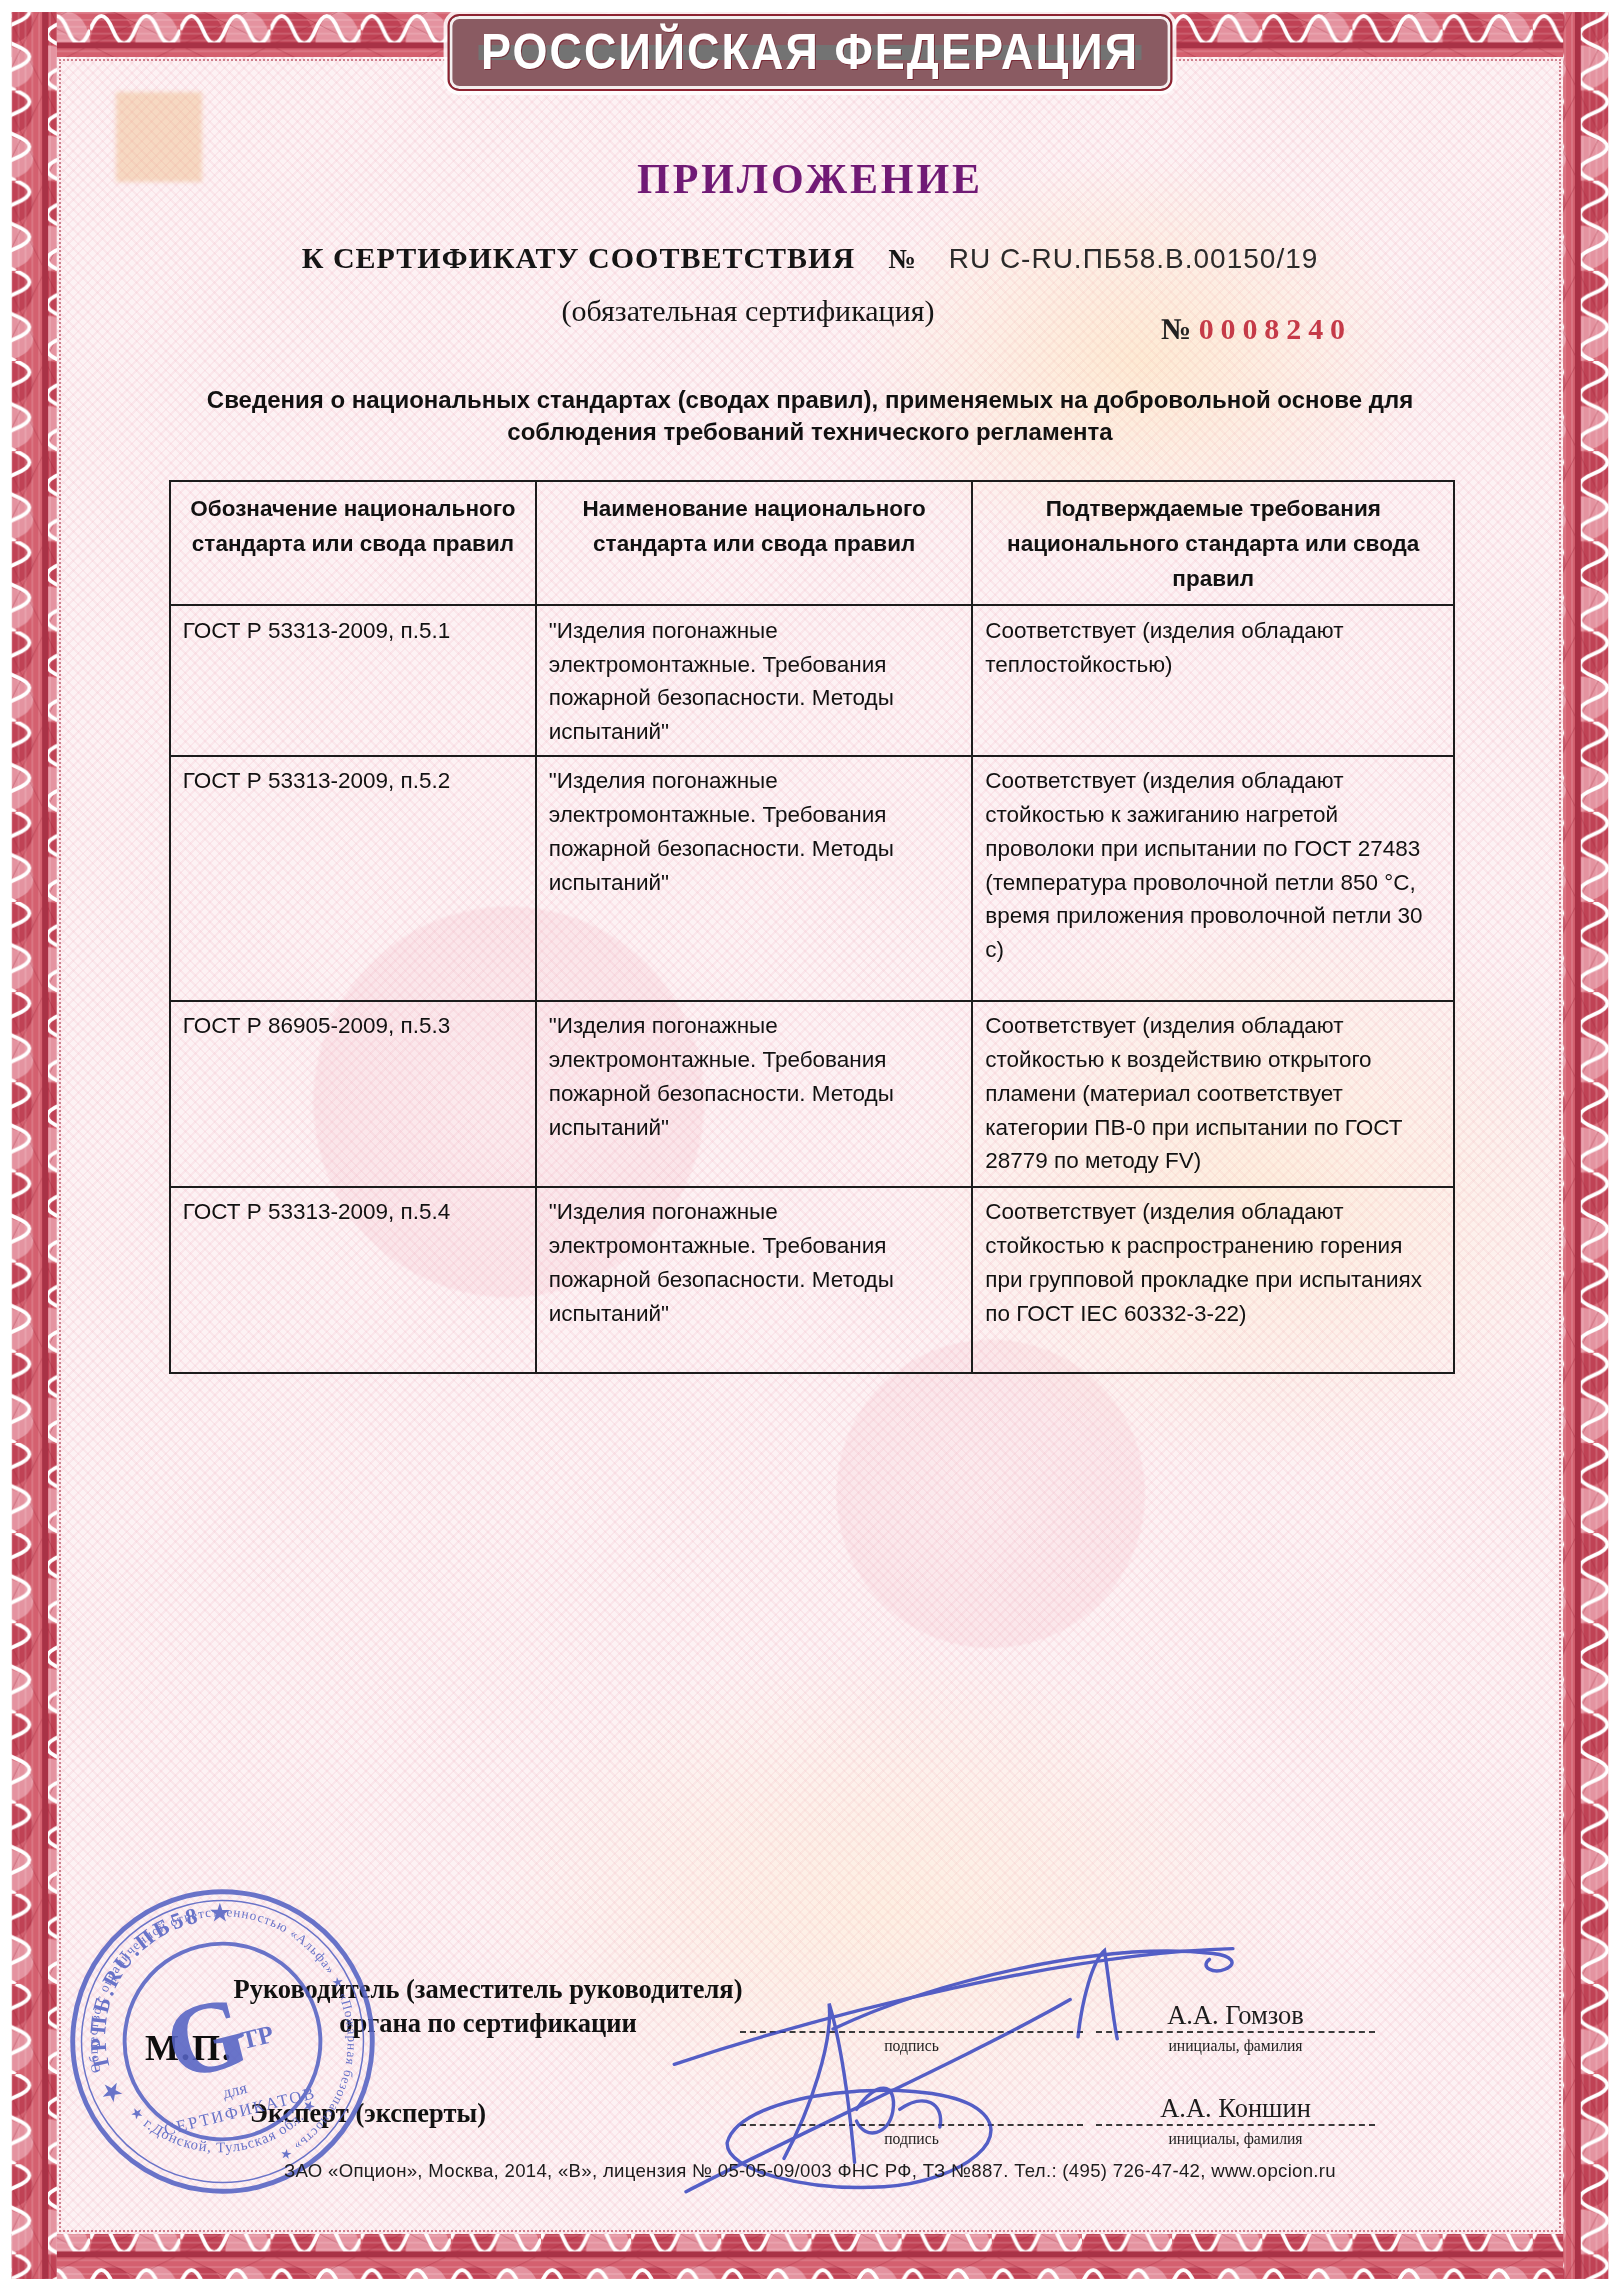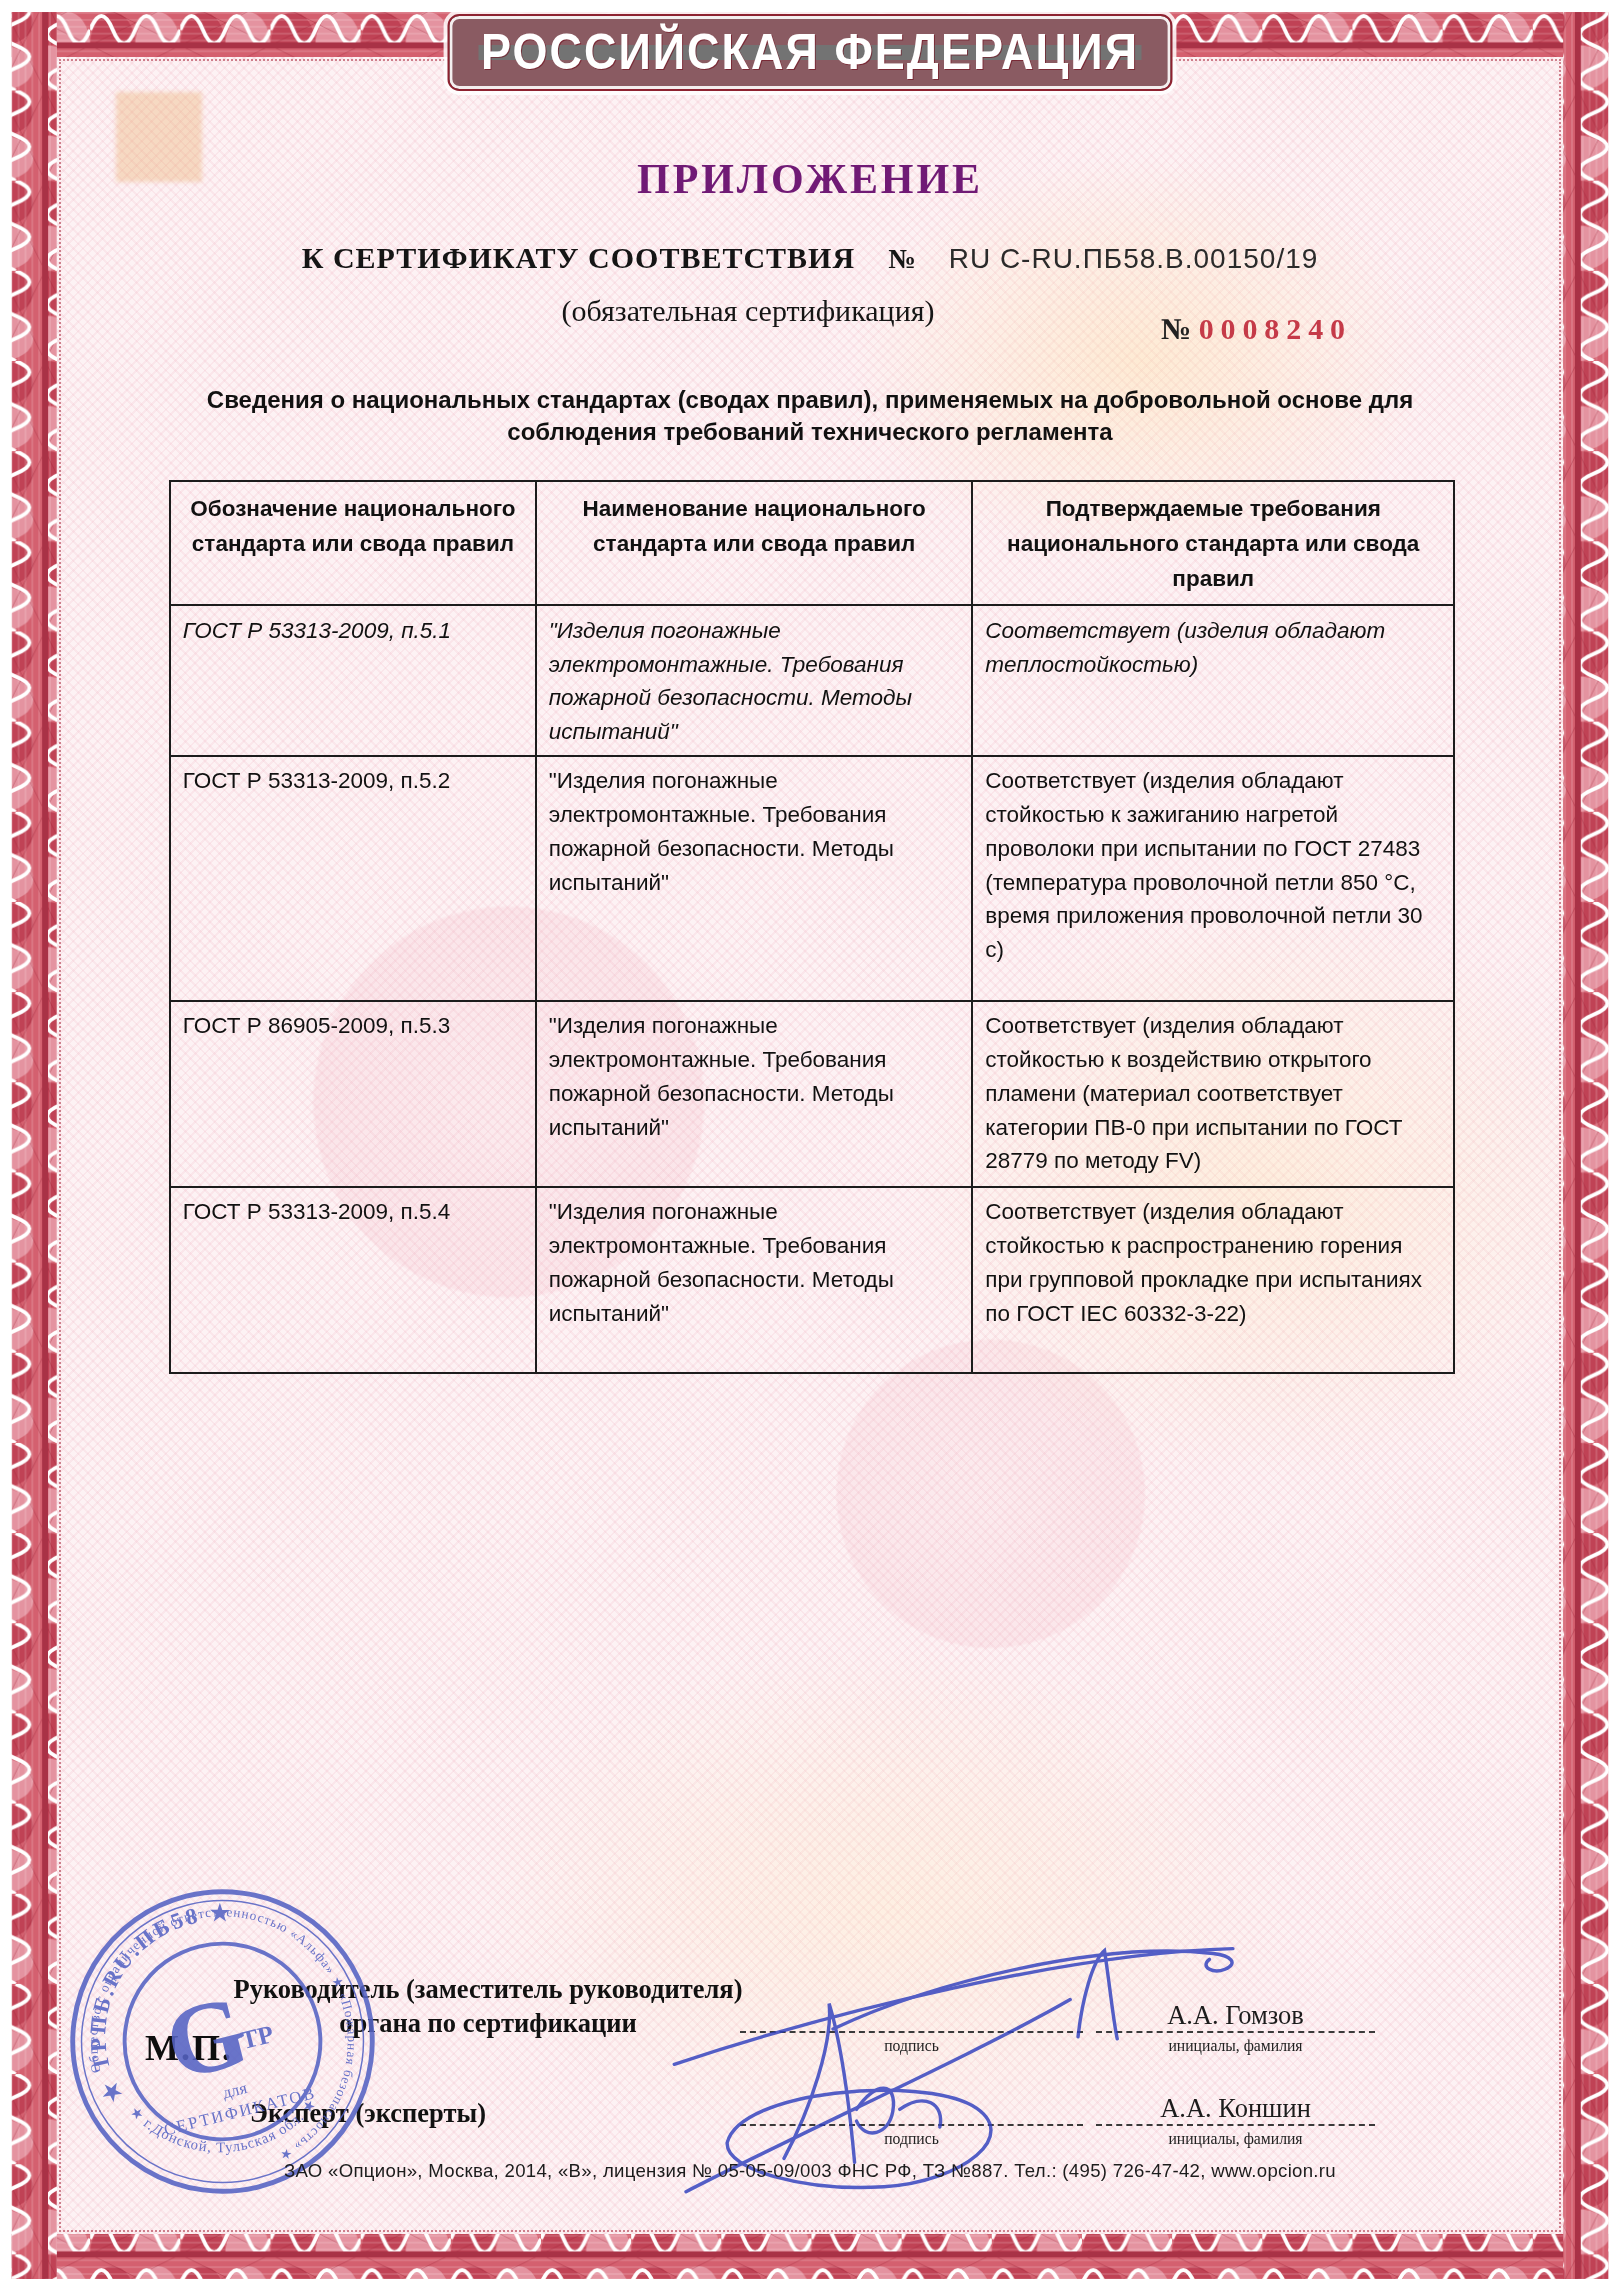--- a/index.html
+++ b/index.html
@@ -74,21 +74,21 @@
     position:absolute;left:169px;top:480px;width:1286px;
     border-collapse:collapse;table-layout:fixed;
     font-size:22.5px;color:#111;background:transparent;
   }
   .std-table th,.std-table td{
     border:2px solid #1c1c1c;vertical-align:top;padding:5.9px 11.8px;
   }
   .std-table th{font-weight:bold;text-align:center;line-height:1.55;padding-top:9.8px;}
   .std-table td{line-height:1.5;padding-top:7.8px;}
   .std-table thead tr{height:124px;}
-  .std-table tbody tr:nth-child(1){height:125px;font-style:italic;}
+  .std-table tbody tr:nth-child(1){height:125px;}
   .std-table tbody tr:nth-child(2){height:245px;}
   .std-table tbody tr:nth-child(3){height:186px;}
   .std-table tbody tr:nth-child(4){height:186px;}
   
   .sig-label-head{
     position:absolute;left:221px;top:1972px;width:534px;text-align:center;
     font-family:"Liberation Serif",serif;font-weight:bold;font-size:26.5px;line-height:1.3;color:#111;
   }
   .sig-label-expert{
     position:absolute;left:250px;top:2098px;

